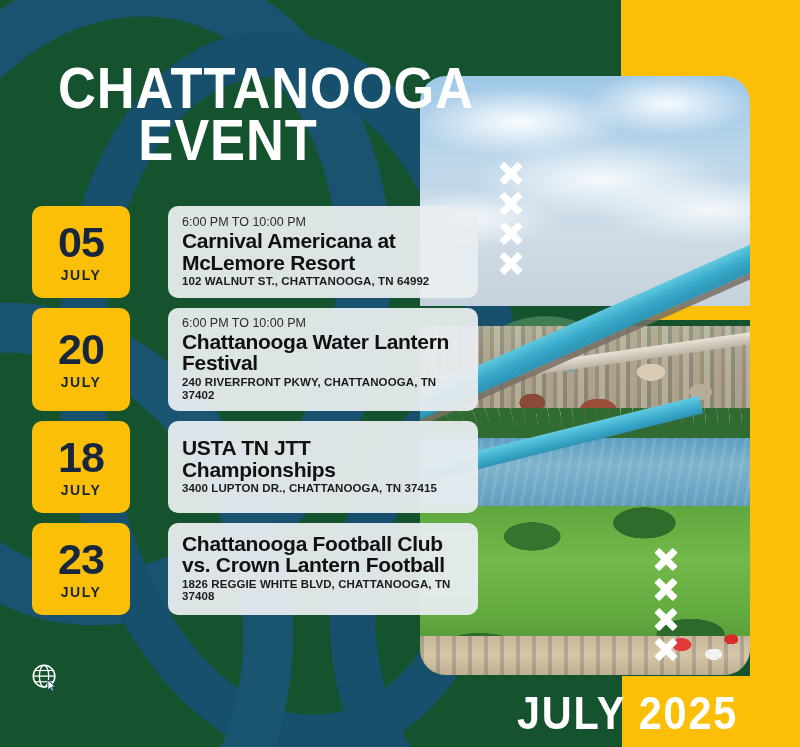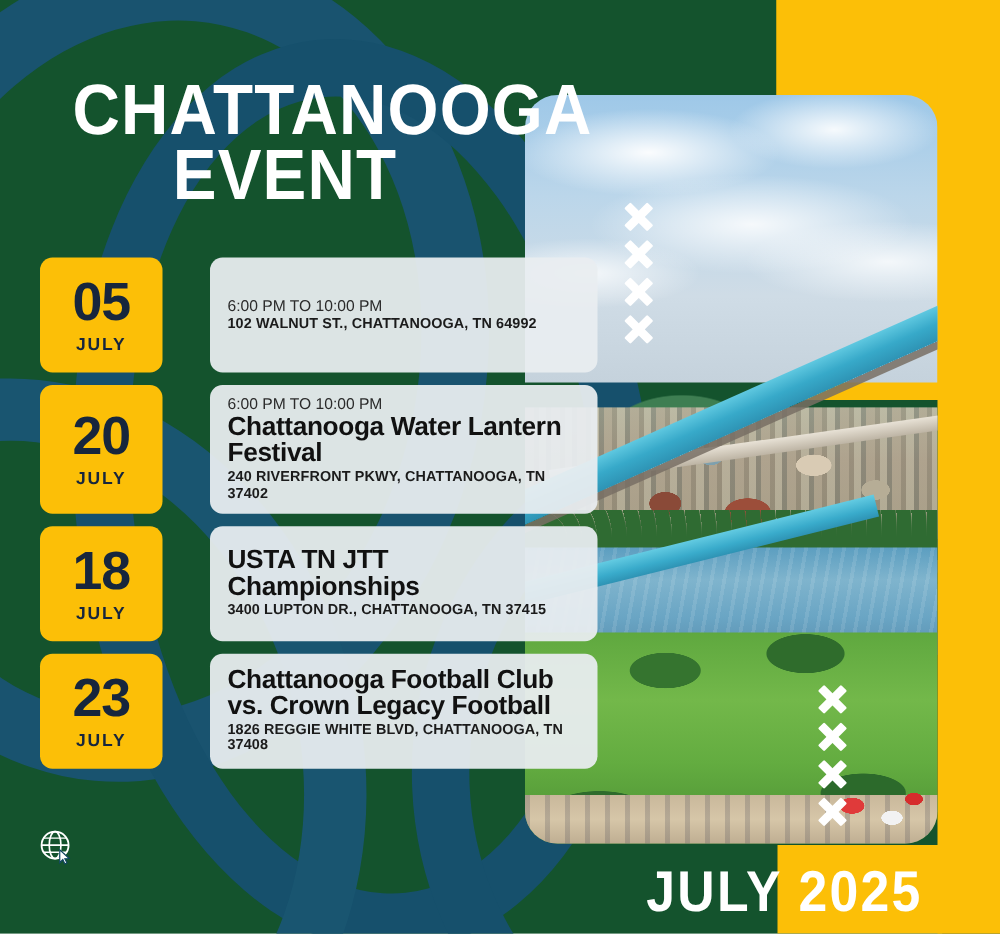--- a/index.html
+++ b/index.html
@@ -435,20 +435,21 @@
 
   <div class="events">
 
     <div class="event-row">
       <div class="date-badge">
         <div class="date-day">05</div>
         <div class="date-month">JULY</div>
       </div>
       <div class="event-card">
         <div class="event-time">6:00 PM TO 10:00 PM</div>
+        <div class="event-title">Carnival Americana at McLemore Resort</div>
         <div class="event-address">102 WALNUT ST., CHATTANOOGA, TN 64992</div>
       </div>
     </div>
 
     <div class="event-row">
       <div class="date-badge">
         <div class="date-day">20</div>
         <div class="date-month">JULY</div>
       </div>
       <div class="event-card">
@@ -470,21 +471,21 @@
       </div>
     </div>
 
     <div class="event-row">
       <div class="date-badge">
         <div class="date-day">23</div>
         <div class="date-month">JULY</div>
       </div>
       <div class="event-card">
 
-        <div class="event-title">Chattanooga Football Club vs. Crown Legacy Football</div>
+        <div class="event-title">Chattanooga Football Club vs. Crown Lantern Football</div>
         <div class="event-address">1826 REGGIE WHITE BLVD, CHATTANOOGA, TN 37408</div>
       </div>
     </div>
 
   </div>
 
   <div class="footer-site">
     <span>
       <svg class="globe-icon" viewBox="0 0 32 32" fill="none" aria-hidden="true">
         <circle cx="15" cy="14" r="11.5" stroke="#FFFFFF" stroke-width="1.6"></circle>

